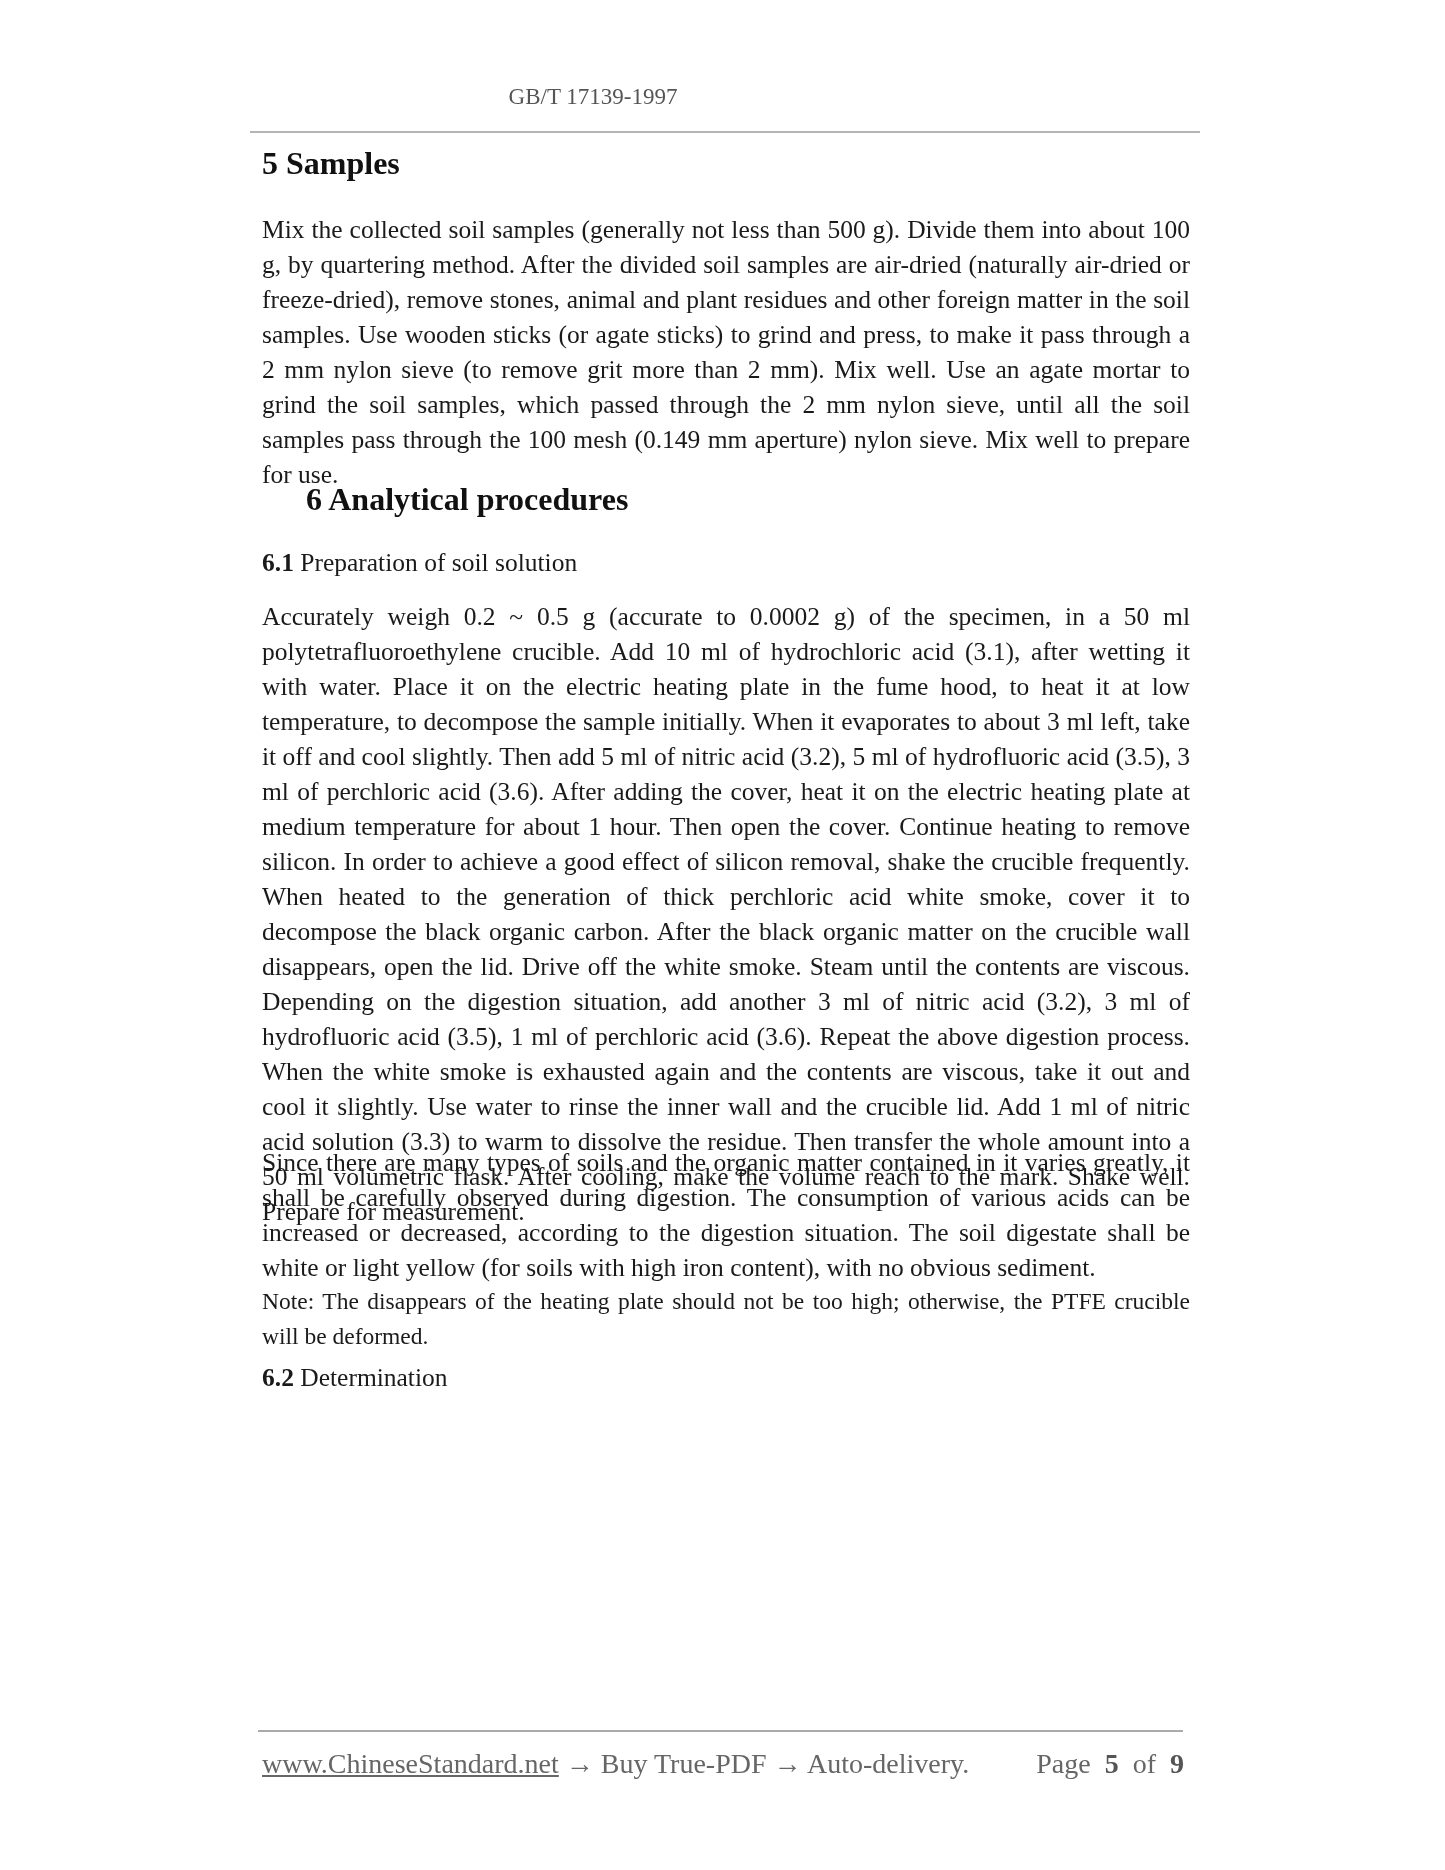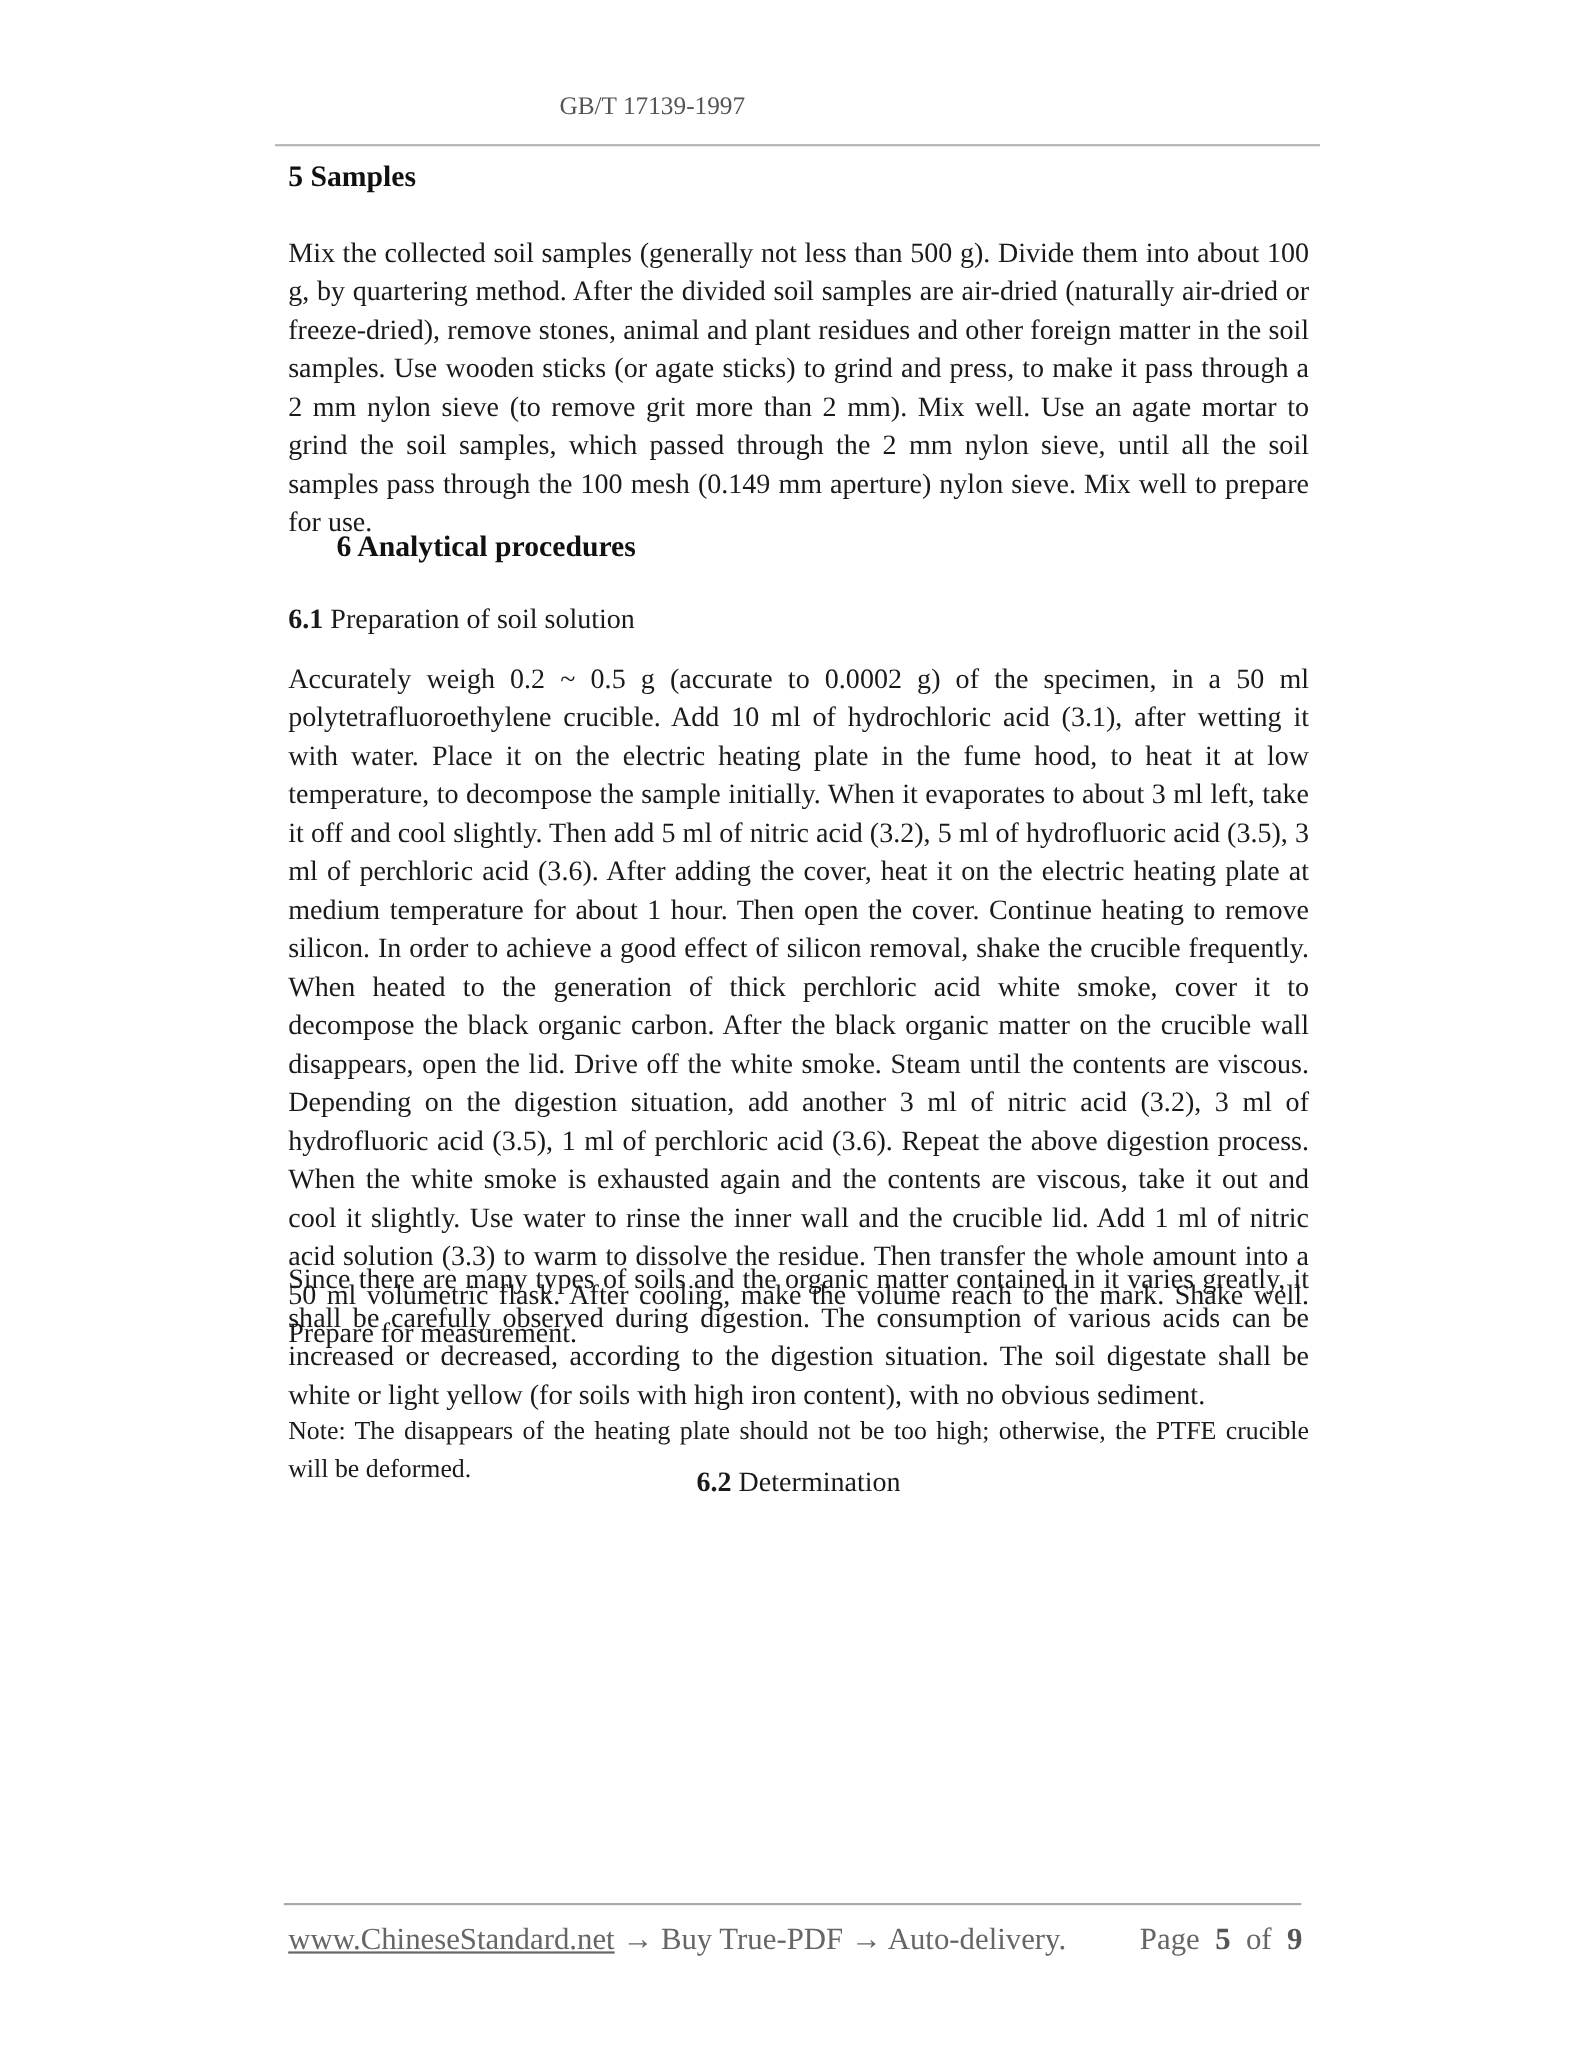--- a/index.html
+++ b/index.html
@@ -2,21 +2,21 @@
 <html><head>
 <meta charset="utf-8">
 <style>
   html, body { margin:0; padding:0; background:#ffffff; }
   body { width:1445px; height:1870px; position:relative; overflow:hidden;
          font-family:"Liberation Serif", serif; color:#1a1a1a; }
   .header { position:absolute; top:84px; left:0; width:1186px; text-align:center;
             font-size:23px; color:#555; }
   .header-rule { position:absolute; top:131px; left:250px; width:950px; height:2px; background:#b5b5b5; }
   .content { position:absolute; left:262px; width:928px; }
-  h2 { margin:0; font-size:27px; font-weight:bold; color:#111; }
+  h2 { margin:0; font-size:32px; font-weight:bold; color:#111; }
   p { margin:0; font-size:25.5px; line-height:35px; text-align:justify; }
   .sub { font-size:25.5px; }
   .sub b { font-weight:bold; }
   .note { font-size:23.5px; line-height:35px; text-align:justify; }
   .footer-rule { position:absolute; top:1730px; left:258px; width:925px; height:2px; background:#aaaaaa; }
   .footer { position:absolute; top:1748px; left:262px; width:922px; font-size:28px; color:#666; }
   .footer a { color:#666; text-decoration:underline; }
   .footer .right { position:absolute; right:0; top:0; }
   .footer .right b { color:#555; }
 </style>
@@ -36,21 +36,21 @@
   <b>6.1</b>
   <span>Preparation of soil solution</span>
 </div>
 
 <p class="content" style="top:599px;">Accurately weigh 0.2 ~ 0.5 g (accurate to 0.0002 g) of the specimen, in a 50 ml polytetrafluoroethylene crucible. Add 10 ml of hydrochloric acid (3.1), after wetting it with water. Place it on the electric heating plate in the fume hood, to heat it at low temperature, to decompose the sample initially. When it evaporates to about 3 ml left, take it off and cool slightly. Then add 5 ml of nitric acid (3.2), 5 ml of hydrofluoric acid (3.5), 3 ml of perchloric acid (3.6). After adding the cover, heat it on the electric heating plate at medium temperature for about 1 hour. Then open the cover. Continue heating to remove silicon. In order to achieve a good effect of silicon removal, shake the crucible frequently. When heated to the generation of thick perchloric acid white smoke, cover it to decompose the black organic carbon. After the black organic matter on the crucible wall disappears, open the lid. Drive off the white smoke. Steam until the contents are viscous. Depending on the digestion situation, add another 3 ml of nitric acid (3.2), 3 ml of hydrofluoric acid (3.5), 1 ml of perchloric acid (3.6). Repeat the above digestion process. When the white smoke is exhausted again and the contents are viscous, take it out and cool it slightly. Use water to rinse the inner wall and the crucible lid. Add 1 ml of nitric acid solution (3.3) to warm to dissolve the residue. Then transfer the whole amount into a 50 ml volumetric flask. After cooling, make the volume reach to the mark. Shake well. Prepare for measurement.</p>
 
 <p class="content" style="top:1145px;">Since there are many types of soils and the organic matter contained in it varies greatly, it shall be carefully observed during digestion. The consumption of various acids can be increased or decreased, according to the digestion situation. The soil digestate shall be white or light yellow (for soils with high iron content), with no obvious sediment.</p>
 
 <p class="content note" style="top:1284px;">Note: The disappears of the heating plate should not be too high; otherwise, the PTFE crucible will be deformed.</p>
 
-<div class="content sub" style="top:1332px;text-align:center;">
+<div class="content sub" style="top:1363px;">
   <b>6.2</b>
   <span>Determination</span>
 </div>
 
 <div class="footer-rule"></div>
 <div class="footer">
   <a>www.ChineseStandard.net</a>
   <span>→</span>
   <span>Buy True-PDF</span>
   <span>→</span>

